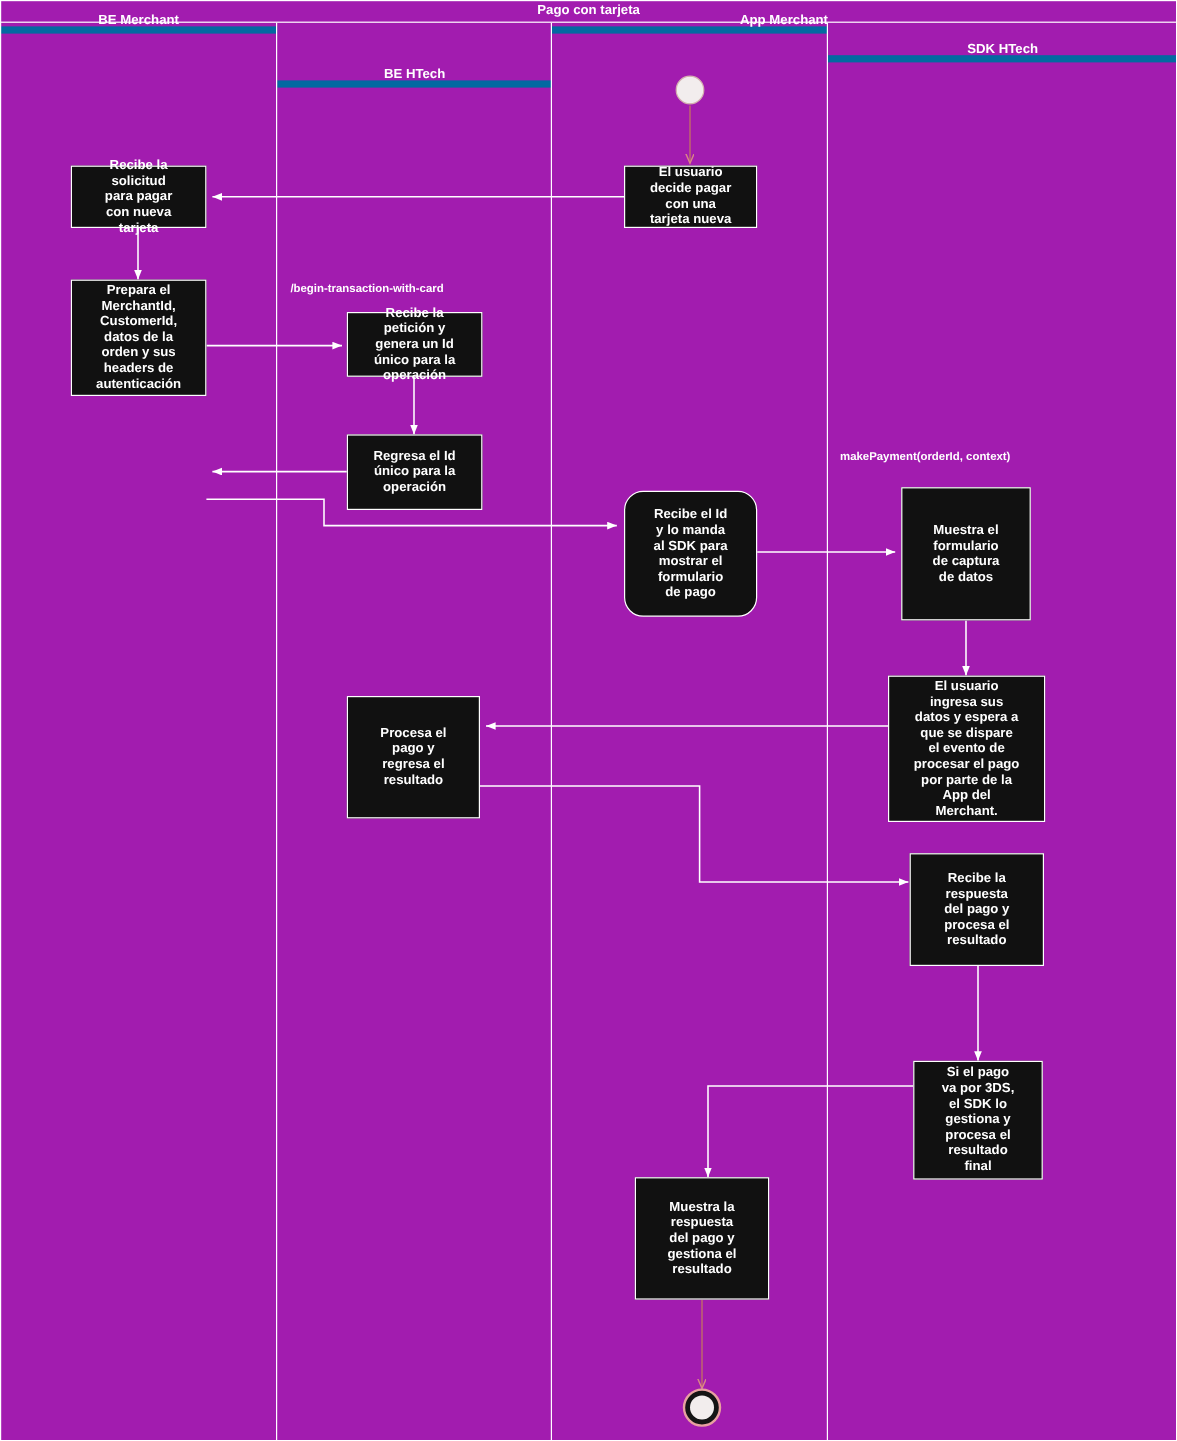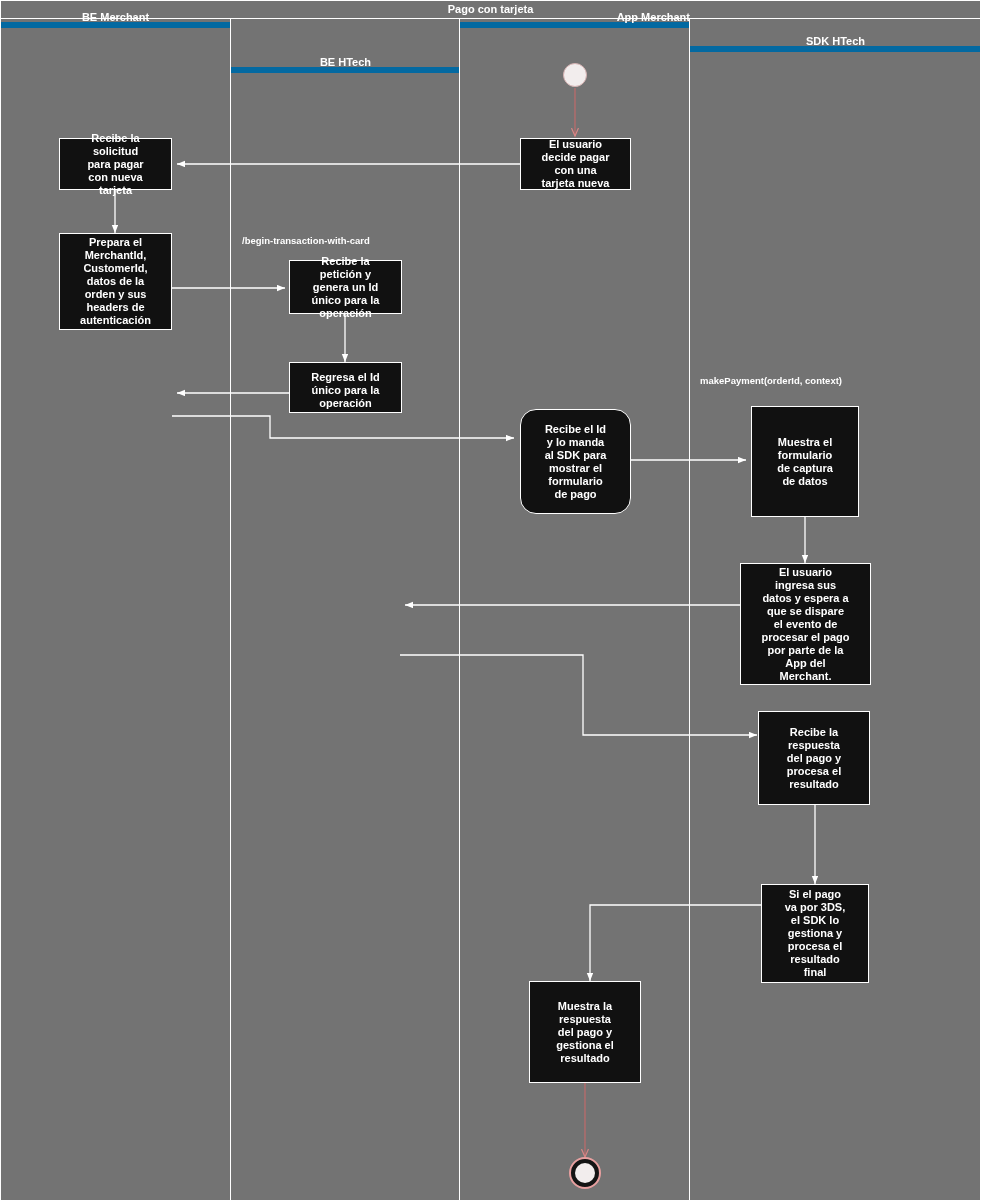--- a/index.html
+++ b/index.html
@@ -7,21 +7,21 @@
     padding: 0;
     background: #ffffff;
   }
   body {
     font-family: "Liberation Sans", sans-serif;
   }
   #diagram-root {
     position: relative;
     width: 981px;
     height: 1201px;
-    background: #737373;
+    background: #a21caf;
     overflow: hidden;
     box-sizing: border-box;
   }
   .frame-border {
     position: absolute;
     left: 0; top: 0;
     width: 981px; height: 1201px;
     border: 1px solid #ffffff;
     box-sizing: border-box;
     pointer-events: none;
@@ -173,24 +173,27 @@
 
   <div class="node" style="left:59px; top:233px; width:113px; height:97px;">
     <span>Prepara el MerchantId, CustomerId, datos de la orden y sus headers de autenticación</span>
   </div>
 
 
   <div class="node" style="left:289px; top:260px; width:113px; height:54px;">
     <span>Recibe la petición y genera un Id único para la operación</span>
   </div>
 
-  <div class="node" style="left:289px; top:362px; width:113px; height:51px;align-items:flex-end;">
+  <div class="node" style="left:289px; top:362px; width:113px; height:63px;">
     <span>Regresa el Id único para la operación</span>
   </div>
 
+  <div class="node" style="left:289px; top:580px; width:111px; height:102px;">
+    <span>Procesa el pago y regresa el resultado</span>
+  </div>
 
   <div class="node" style="left:520px; top:138px; width:111px; height:52px;">
     <span>El usuario decide pagar con una tarjeta nueva</span>
   </div>
 
   <div class="node" style="left:520px; top:409px; width:111px; height:105px;border-radius:16px;">
     <span>Recibe el Id y lo manda al SDK para mostrar el formulario de pago</span>
   </div>
 
   <div class="node" style="left:529px; top:981px; width:112px; height:102px;">

